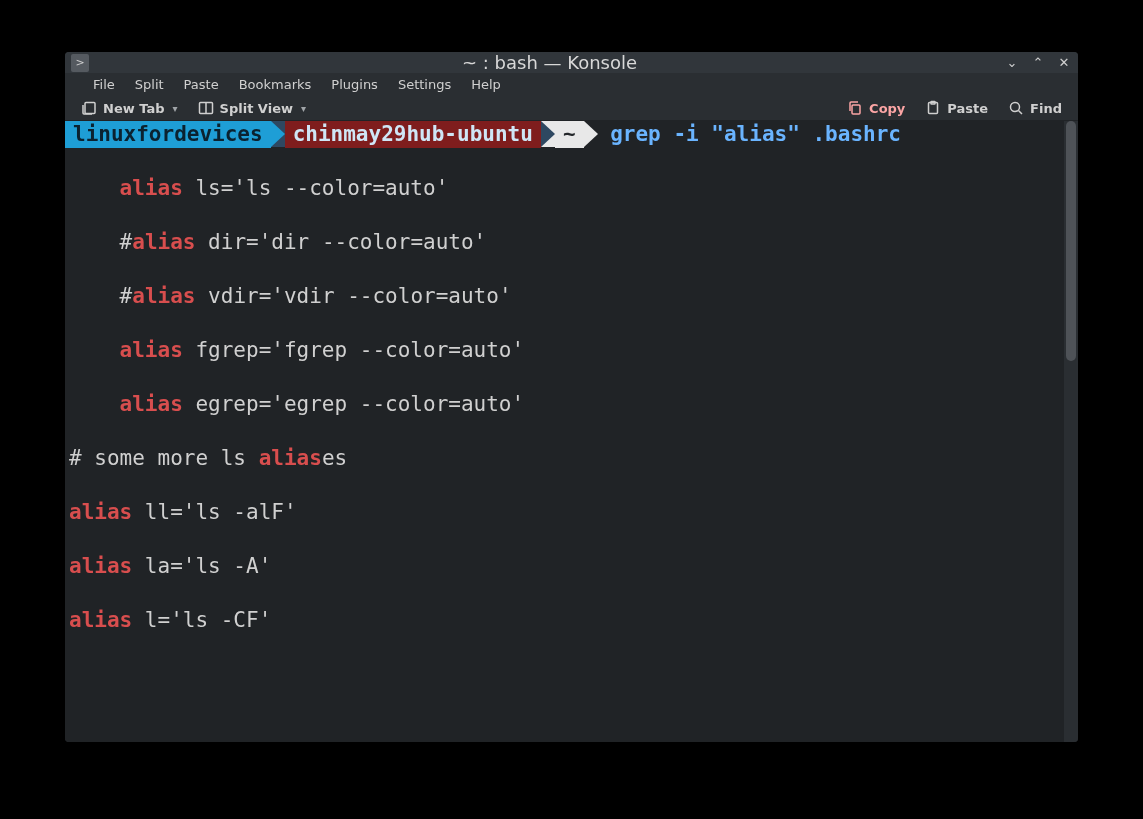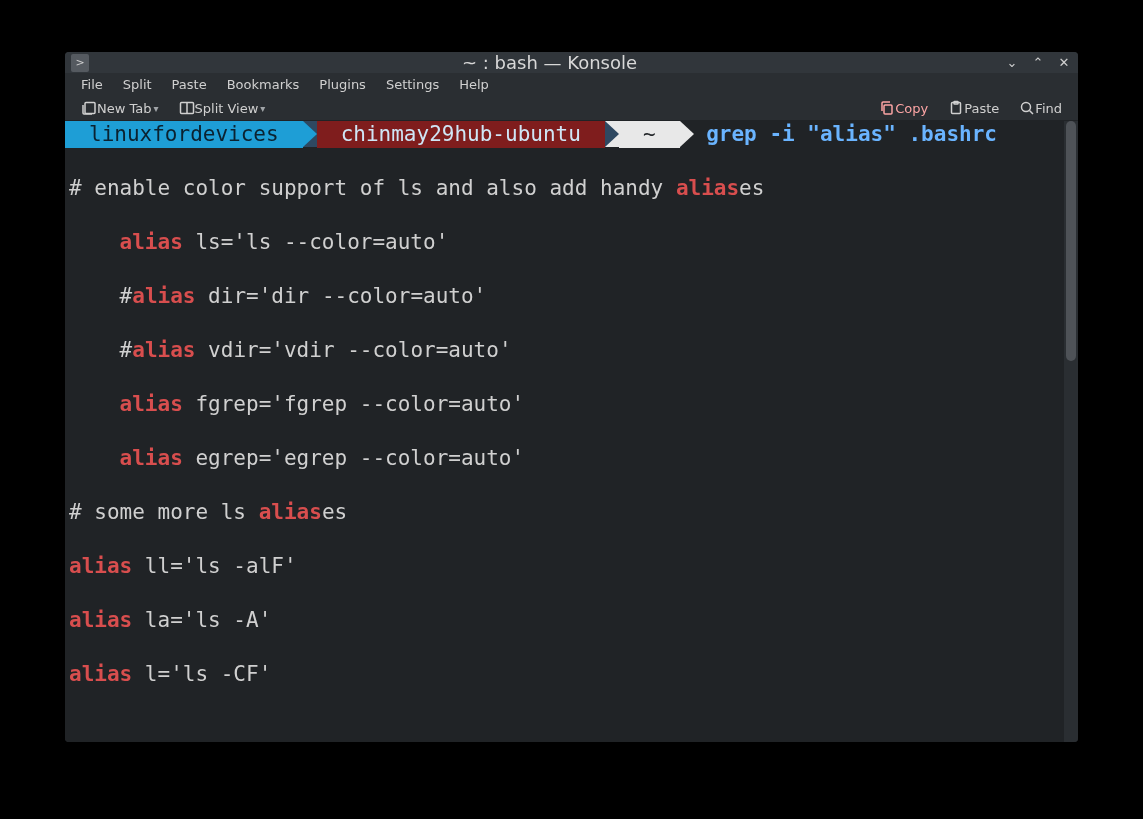--- a/index.html
+++ b/index.html
@@ -54,44 +54,47 @@
   }
   .titlebar .controls span { width: 16px; text-align: center; cursor: pointer; }
 
   .menubar {
     height: 28px;
     background: #2a2e32;
     display: flex;
     align-items: center;
     padding: 0 6px;
     gap: 0;
+    margin-left: 12px;
   }
   .menubar .menuitem {
     padding: 4px 10px;
     color: #d0d0d0;
     cursor: pointer;
     font-size: 13px;
   }
 
   .toolbar {
     height: 38px;
     background: #2a2e32;
     display: flex;
     align-items: center;
     padding: 0 8px;
     gap: 4px;
     border-bottom: 1px solid #202326;
   }
   .toolbar .tbtn {
     display: flex;
     align-items: center;
+    gap: 6px;
     padding: 4px 8px;
     color: #d0d0d0;
     cursor: pointer;
     font-size: 13px;
+    font-weight: bold;
   }
   .toolbar .tbtn.disabled { color: #fca5a5; cursor: default; }
   .toolbar .spacer { flex: 1; }
   .toolbar svg { width: 16px; height: 16px; stroke: currentColor; fill: none; stroke-width: 1.5; }
   .chev { font-size: 10px; color: #a0a4a8; margin-left: 2px; }
 
   .terminal-area {
     flex: 1;
     display: flex;
     background: #202326;
@@ -124,22 +127,22 @@
   
   .pl {
     display: inline-flex;
     align-items: stretch;
     height: 27px;
     vertical-align: top;
   }
   .pl-seg {
     display: inline-flex;
     align-items: center;
-    padding: 0 24px;
-    font-weight: normal;
+    padding: 0 8px;
+    font-weight: bold;
     position: relative;
     text-align: center;
   }
   .pl-seg.user { background: #1e9ed6; color: #0b2230; }
   .pl-seg.host { background: #7f1d1d; color: #cfe6f6; }
   .pl-seg.path { background: #e8e8e8; color: #232629; }
   .pl-arrow {
     width: 0; height: 0;
     border-top: 13.5px solid transparent;
     border-bottom: 13.5px solid transparent;
@@ -216,21 +219,20 @@
       <svg viewBox="0 0 16 16">
           <circle cx="7" cy="7" r="4.5"></circle>
           <line x1="10.5" y1="10.5" x2="14" y2="14"></line>
         </svg>
       <span>Find</span>
     </div>
   </div>
 
   <div class="terminal-area">
     <div class="terminal"><span class="line prompt-line"><span class="pl"><span class="pl-seg user">linuxfordevices</span><span class="pl-arrow user-to-host"></span><span class="pl-seg host">chinmay29hub-ubuntu</span><span class="pl-arrow host-to-path"></span><span class="pl-seg path">~</span><span class="pl-arrow path-to-term"></span></span> <span class="cmd">grep -i "alias" .bashrc</span></span>
-<span class="line"><span class="txt"># enable color support of ls and also add handy </span><span class="hl">alias</span><span class="txt">es</span></span>
 <span class="line"><span class="txt">    </span><span class="hl">alias</span><span class="txt"> ls='ls --color=auto'</span></span>
 <span class="line"><span class="txt">    #</span><span class="hl">alias</span><span class="txt"> dir='dir --color=auto'</span></span>
 <span class="line"><span class="txt">    #</span><span class="hl">alias</span><span class="txt"> vdir='vdir --color=auto'</span></span>
 <span class="line"><span class="txt">    </span><span class="hl">alias</span><span class="txt"> fgrep='fgrep --color=auto'</span></span>
 <span class="line"><span class="txt">    </span><span class="hl">alias</span><span class="txt"> egrep='egrep --color=auto'</span></span>
 <span class="line"><span class="txt"># some more ls </span><span class="hl">alias</span><span class="txt">es</span></span>
 <span class="line"><span class="hl">alias</span><span class="txt"> ll='ls -alF'</span></span>
 <span class="line"><span class="hl">alias</span><span class="txt"> la='ls -A'</span></span>
 <span class="line"><span class="hl">alias</span><span class="txt"> l='ls -CF'</span></span>
 

